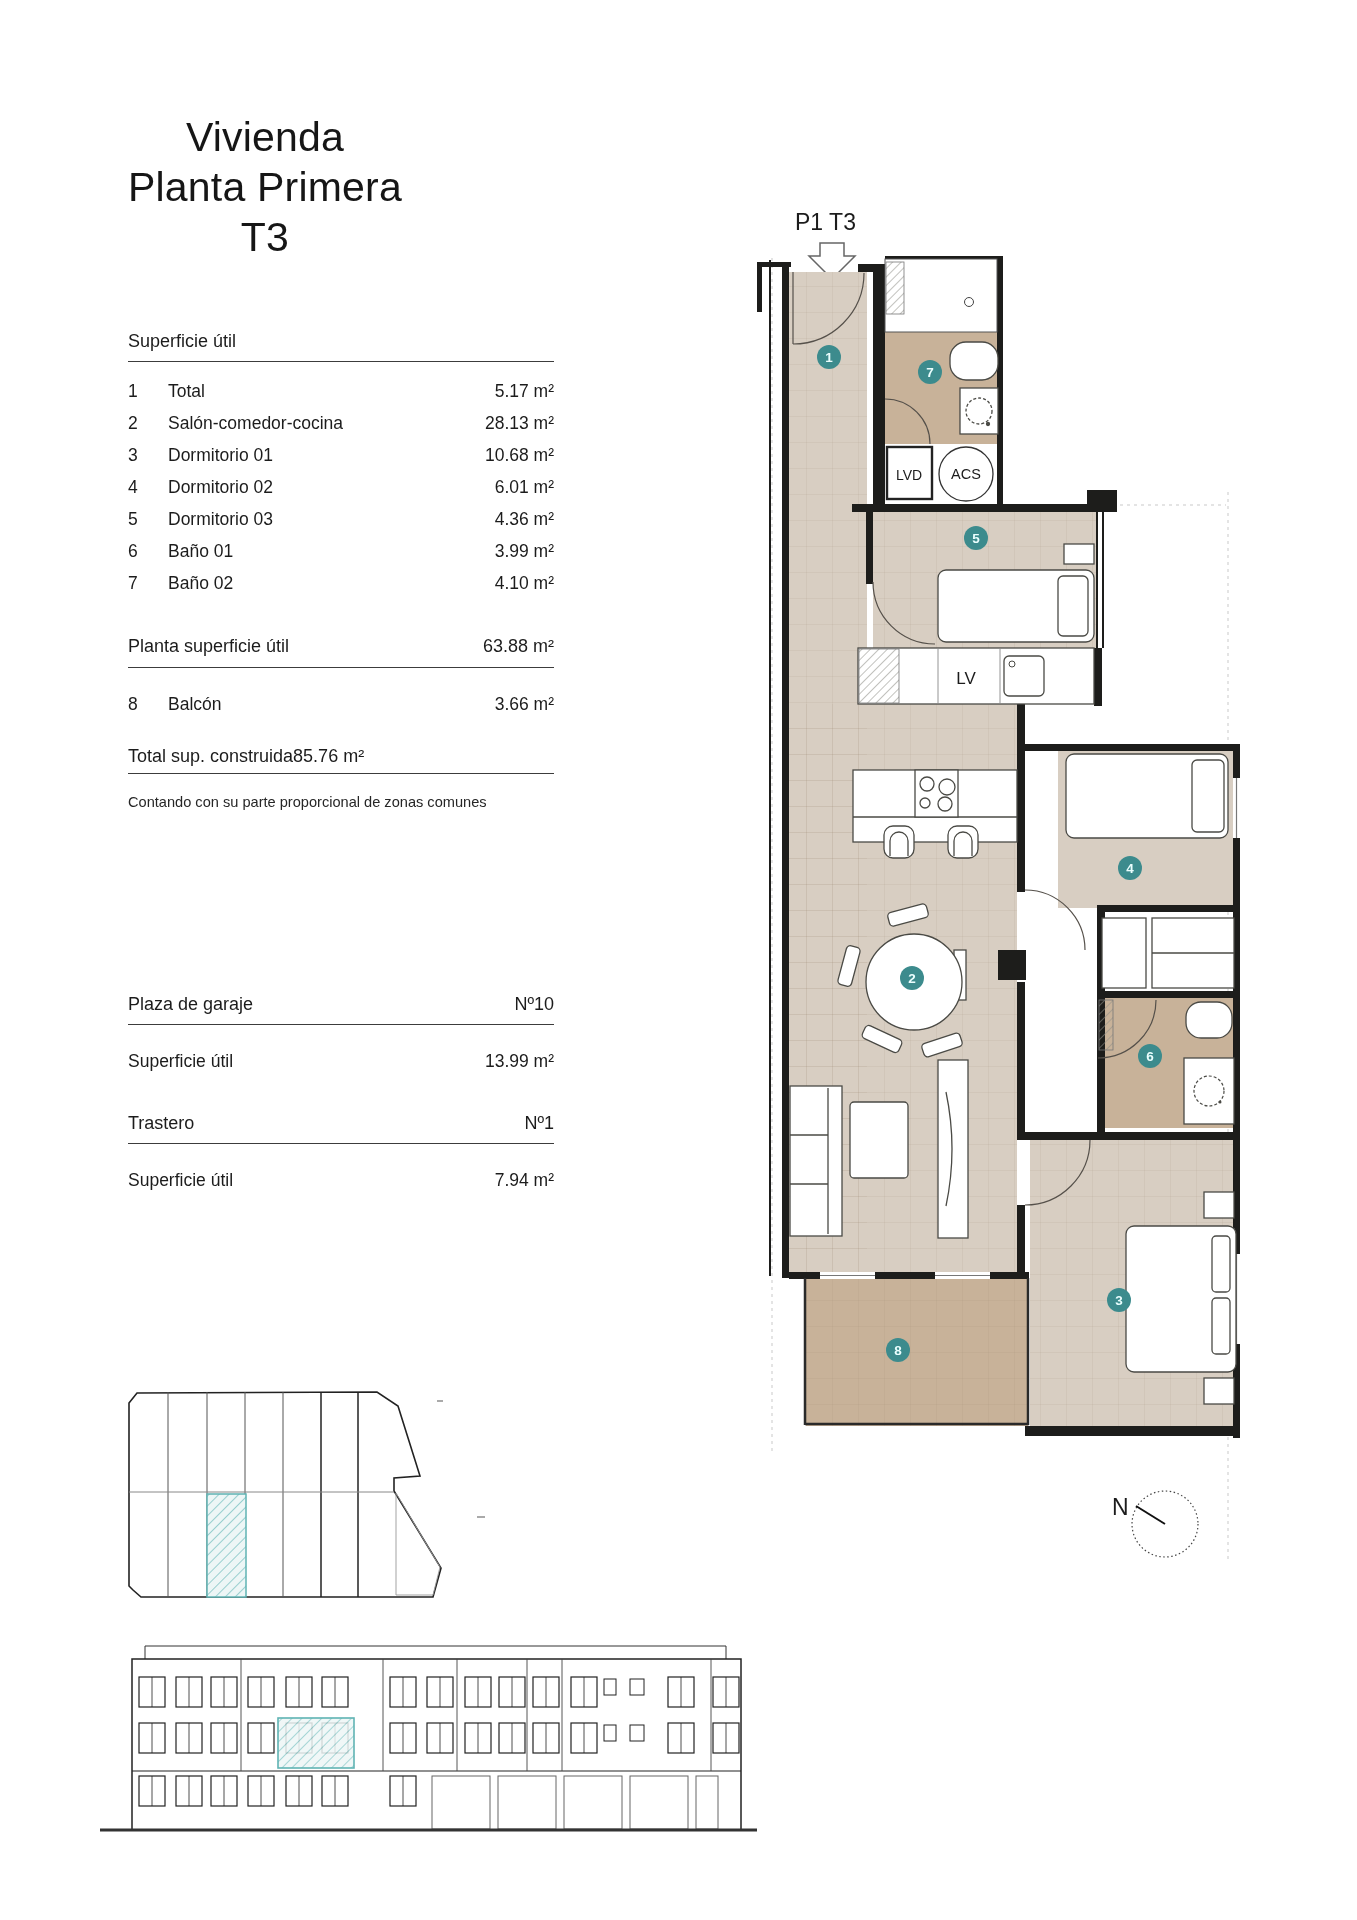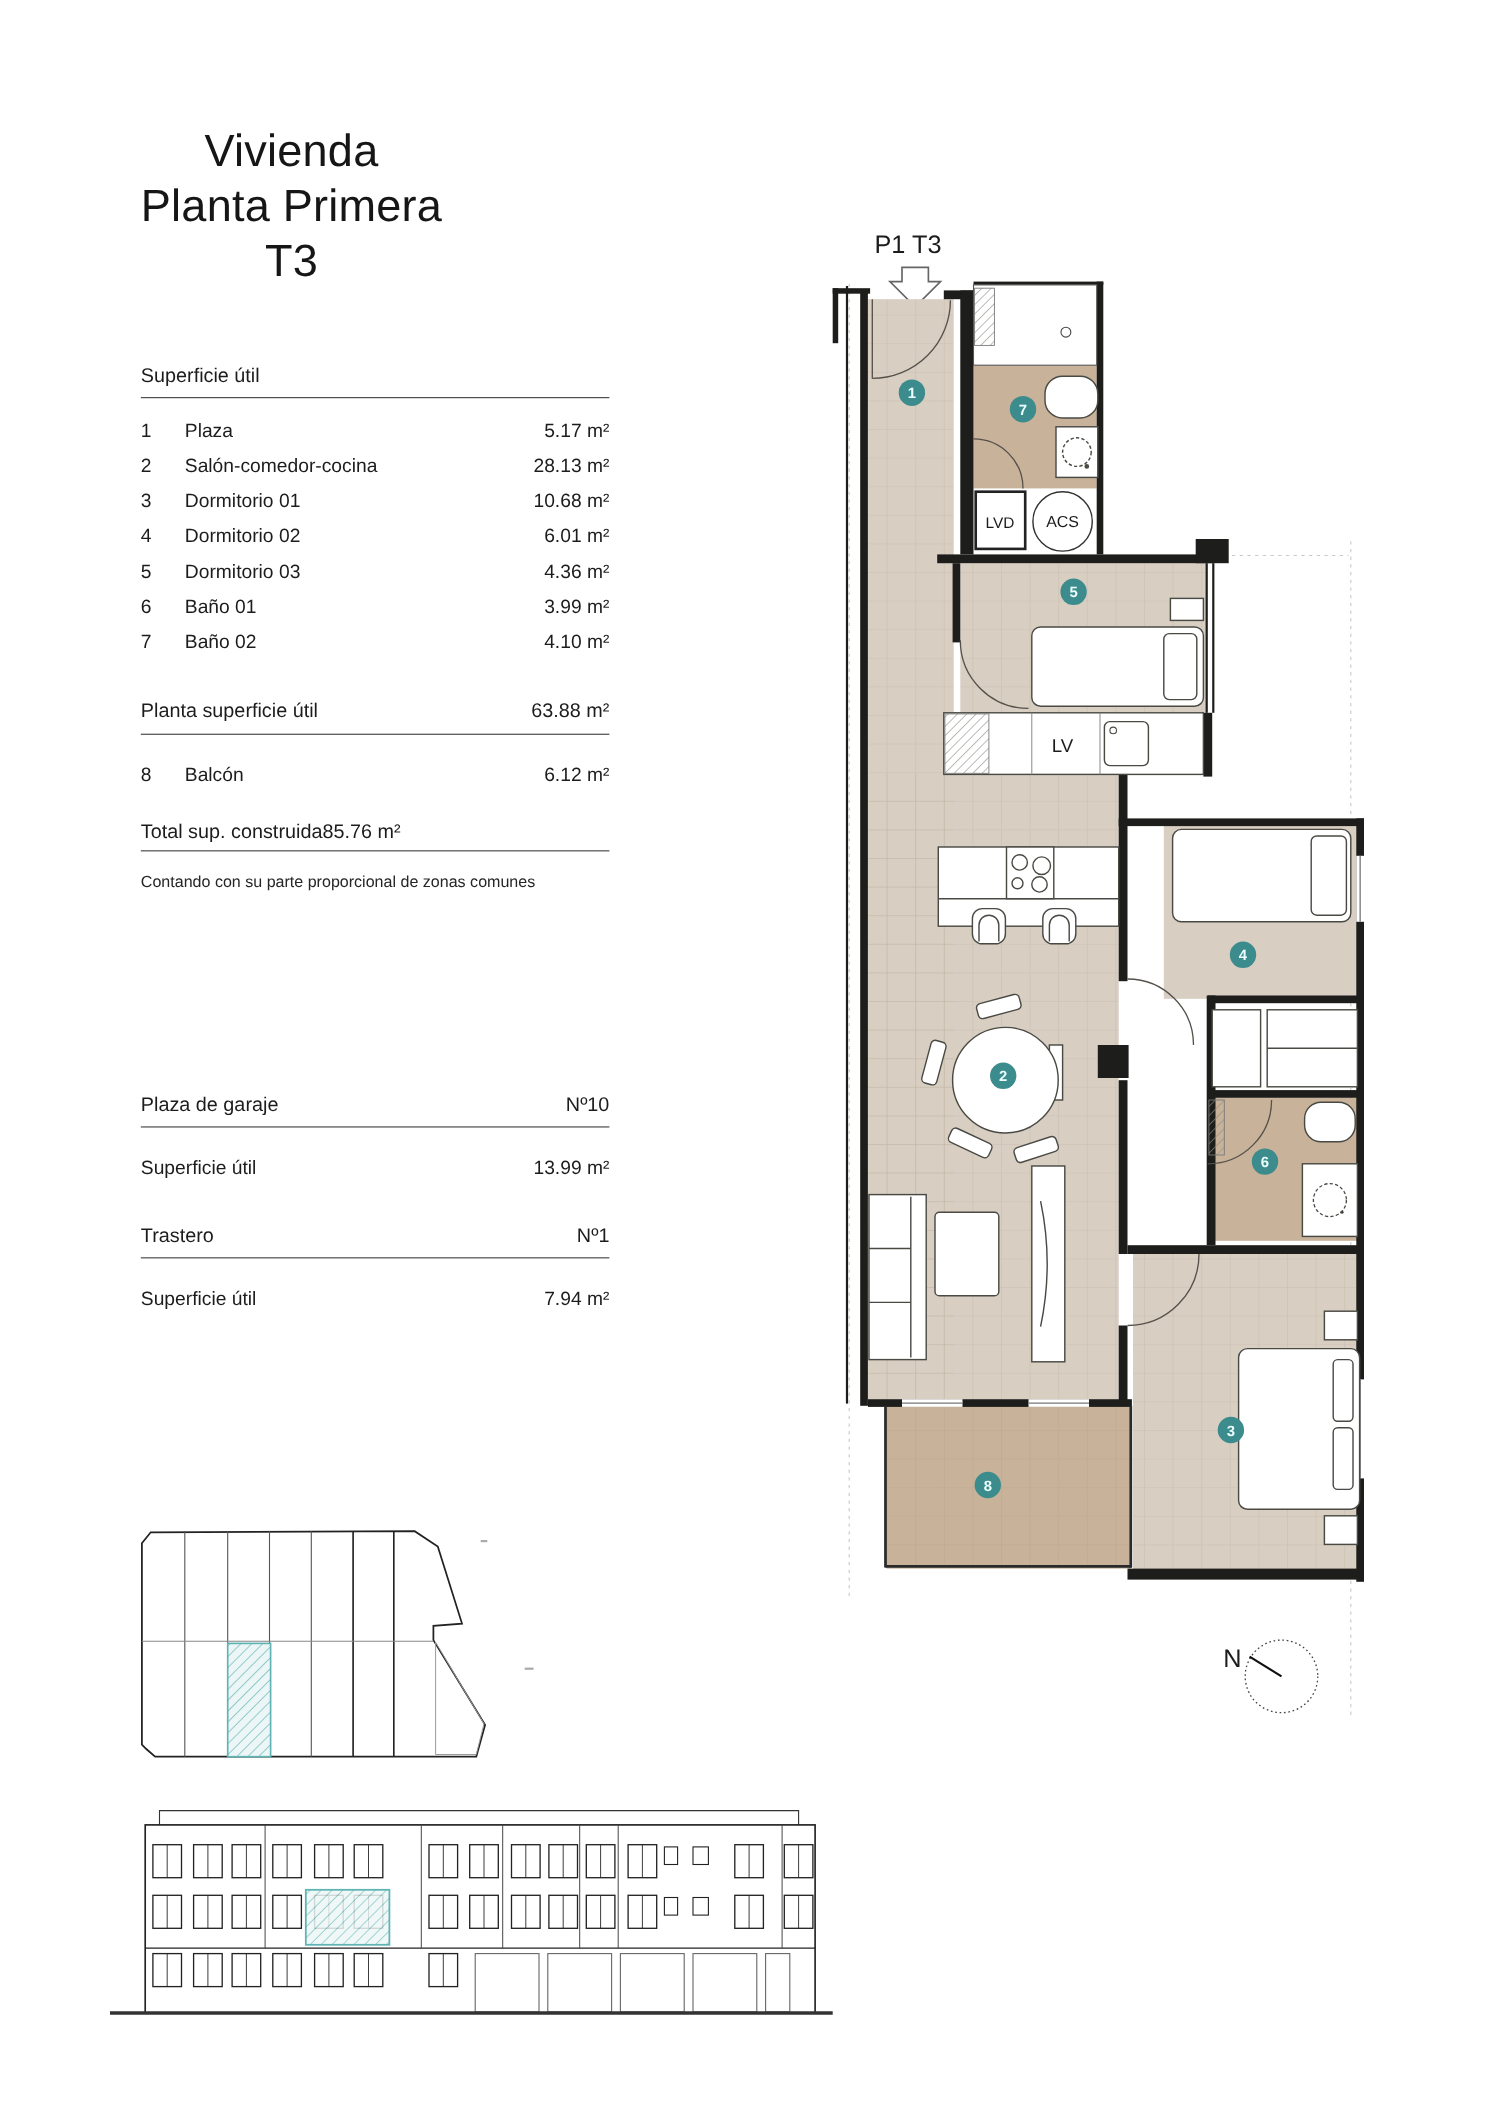--- a/index.html
+++ b/index.html
@@ -37,21 +37,21 @@
     <div>T3</div>
   </div>
 
   <div class="col" style="top:331px;">
     <div class="sect-head">
       <span>Superficie útil</span>
     </div>
 
     <div class="trow first">
       <span class="tnum">1</span>
-      <span class="tname">Plaza</span>
+      <span class="tname">Total</span>
       <span class="tval">5.17 m²</span>
     </div>
     <div class="trow">
       <span class="tnum">2</span>
       <span class="tname">Salón-comedor-cocina</span>
       <span class="tval">28.13 m²</span>
     </div>
     <div class="trow">
       <span class="tnum">3</span>
       <span class="tname">Dormitorio 01</span>
@@ -79,21 +79,21 @@
     </div>
 
     <div class="total-row">
       <span>Planta superficie útil</span>
       <span>63.88 m²</span>
     </div>
 
     <div class="trow" style="margin-top:26px;">
       <span class="tnum">8</span>
       <span class="tname">Balcón</span>
-      <span class="tval">6.12 m²</span>
+      <span class="tval">3.66 m²</span>
     </div>
 
     <div class="built-row">
       <span>Total sup. construida</span>
       <span>85.76 m²</span>
     </div>
     <div class="note">Contando con su parte proporcional de zonas comunes</div>
   </div>
 
   <div class="col" style="top:994px;">

